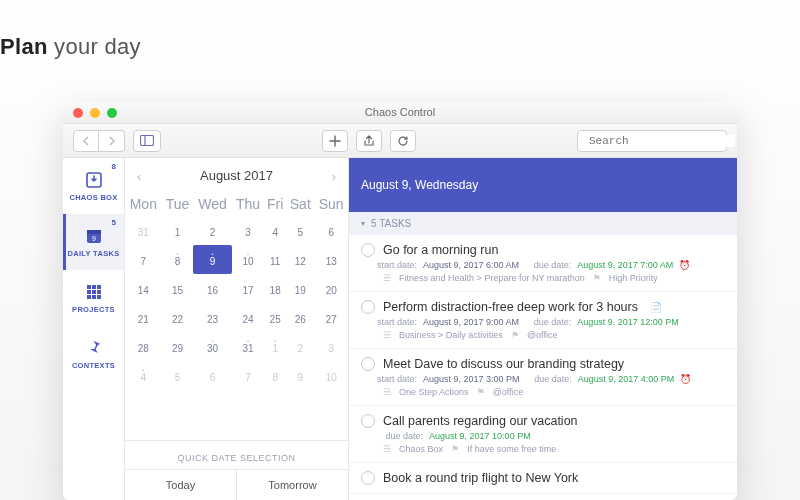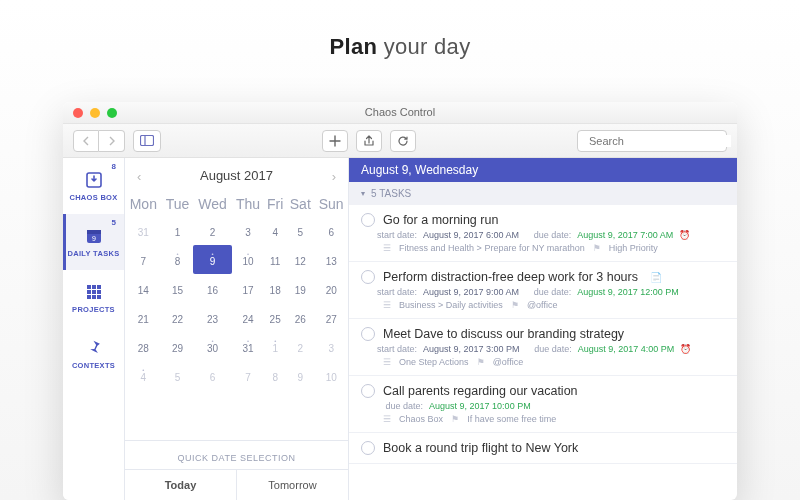--- a/index.html
+++ b/index.html
@@ -1,37 +1,37 @@
 <!DOCTYPE html>
 <html><head>
 <meta charset="utf-8">
 <style>
   * { box-sizing: border-box; margin: 0; padding: 0; }
   html, body { width: 800px; height: 500px; overflow: hidden; font-family: -apple-system, "Helvetica Neue", Arial, sans-serif; background: #f0f0f0; color: #333; }
   .page { width: 800px; height: 500px; position: relative; background: linear-gradient(#fff,#f5f5f5); }
-  .headline { text-align: center; padding-top: 34px; font-size: 22px; color: #555; letter-spacing: .3px; }
+  .headline { text-align: left; padding-top: 34px; font-size: 22px; color: #555; letter-spacing: .3px; }
   .headline b { color: #222; font-weight: 600; }
   .window { position: absolute; left: 63px; top: 102px; width: 674px; height: 398px; background: #fff; border-radius: 6px; box-shadow: 0 14px 40px rgba(0,0,0,.15); overflow: hidden; display: flex; flex-direction: column; }
   
   .titlebar { height: 22px; background: linear-gradient(#fafafa,#efefef); position: relative; border-bottom: 1px solid #e4e4e4; }
   .traffic { position: absolute; left: 10px; top: 6px; display: flex; gap: 7px; }
   .traffic span { width: 10px; height: 10px; border-radius: 50%; display: block; }
   .tl-close { background:#ff5f57;} .tl-min{background:#ffbd2e;} .tl-max{background:#28c940;}
   .winlabel { position:absolute; left:0; right:0; top:4px; text-align:center; font-size:11px; color:#6a6a6a; }
   
   .toolbar { height: 34px; background: linear-gradient(#f9f9f9,#f0f0f0); border-bottom:1px solid #e2e2e2; display:flex; align-items:center; padding:0 10px; gap:8px; }
   .seg { display:flex; }
   .tbtn { height:22px; min-width:26px; padding:0 6px; background:#fff; border:1px solid #cfcfcf; border-radius:4px; display:flex; align-items:center; justify-content:center; font-size:11px; color:#666; }
   .seg .tbtn { border-radius:0; }
   .seg .tbtn:first-child{border-radius:4px 0 0 4px;}
   .seg .tbtn:last-child{border-radius:0 4px 4px 0; border-left:none;}
   .spacer { flex:1; }
   .tcenter { display:flex; gap:8px; }
   .search { width:150px; height:22px; border:1px solid #cfcfcf; border-radius:4px; background:#fff; display:flex; align-items:center; padding:0 6px; gap:5px; color:#999; font-size:11px;}
-  .search input { border:none; outline:none; font-size:11px; flex:1; }
+  .search input { border:none; outline:none; font-size:11px; flex:1;font-family:Liberation Mono, monospace; }
   
   .body { flex:1; display:flex; min-height:0; }
   .rail { width:62px; background:#fff; border-right:1px solid #e5e8ef; display:flex; flex-direction:column; }
   .rail-item { height:56px; display:flex; flex-direction:column; align-items:center; justify-content:center; gap:3px; color:#4b56c0; position:relative; cursor:pointer;}
   .rail-item.active { background:#f1f2f8; }
   .rail-item.active::before { content:""; position:absolute; left:0; top:0; bottom:0; width:3px; background:#4b56c0; }
   .rail-item .lbl { font-size:7.5px; font-weight:600; letter-spacing:.3px; }
   .rail-item .badge { position:absolute; top:4px; right:8px; font-size:8px; color:#4b56c0; font-weight:600;}
   .ricon { width:20px; height:20px; }
   
@@ -42,24 +42,24 @@
   table.cal { width:100%; border-collapse:collapse; }
   table.cal th { font-size:14px; font-weight:400; color:#9aa0b4; padding:4px 0; }
   table.cal td { text-align:center; font-size:10px; color:#7b8197; height:29px; position:relative;}
   table.cal td.other { color:#c6c9d6; }
   table.cal td.sel { background:#4b56c0; color:#fff; border-radius:2px; }
   table.cal td .dot { display:block; font-size:6px; line-height:4px; color:#b7bbd2; }
   table.cal td.sel .dot{color:rgba(255,255,255,.7);}
   .quick { border-top:1px solid #e5e8ef; text-align:center; padding:12px 0 6px; font-size:9px; letter-spacing:.5px; color:#9aa0b4;}
   .quickbtns { display:flex; border-top:1px solid #e5e8ef;}
   .quickbtns > div { flex:1; text-align:center; padding:9px 0; font-size:11px; color:#555; cursor:pointer;}
-  .quickbtns > div:first-child{border-right:1px solid #e5e8ef;font-weight:bold;}
+  .quickbtns > div:first-child{border-right:1px solid #e5e8ef;}
   
   .taskcol { flex:1; display:flex; flex-direction:column; min-width:0; }
-  .dayhdr { background:#4b56c0; color:#fff; font-size:12px; padding:5px 12px; }
+  .dayhdr { background:#4b56c0; color:#fff; font-size:12px; padding:20px 12px; }
   .countrow { background:#f0f1f6; color:#8c92ab; font-size:10px; padding:6px 12px; display:flex; align-items:center; gap:6px;}
   .countrow .caret{font-size:8px;}
   .tasks { flex:1; overflow:hidden; }
   .task { border-bottom:1px solid #eef0f5; padding:8px 8px 8px 12px; }
   .task .row1 { display:flex; align-items:center; gap:8px; }
   .task .check { width:14px; height:14px; border:1.4px solid #c4c8d8; border-radius:50%; flex-shrink:0;}
   .task .title { font-size:12.5px; color:#333; }
   .task .attach { font-size:10px; color:#b7bbd2; margin-left:4px;}
   .task .meta { margin-left:16px; margin-top:3px; font-size:9px; color:#9aa0b4; display:flex; flex-wrap:wrap; gap:4px 6px; align-items:center;}
   .task .meta b { color:#636a85; font-weight:500;}

